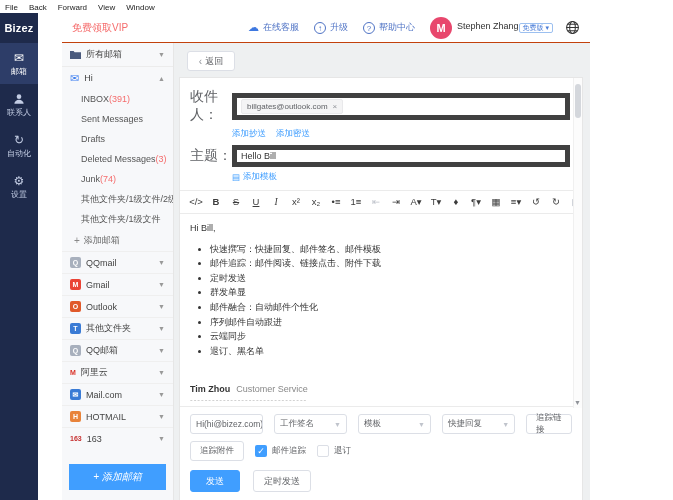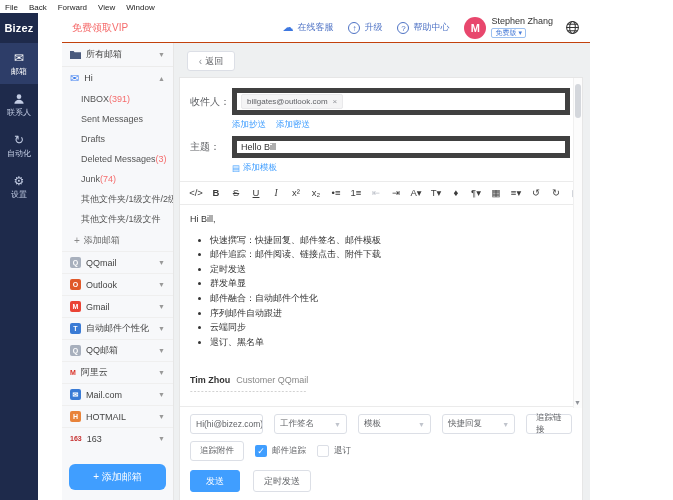--- a/index.html
+++ b/index.html
@@ -32,21 +32,21 @@
     display:flex; align-items:center; padding:0 10px; }
   .vip { color:#f56c6c; font-size:10px; cursor:pointer; }
   .hnav { margin-left:auto; display:flex; align-items:center; gap:15px; }
   .hnav-item { display:flex; align-items:center; gap:4px; color:#4f73c5; font-size:9px; cursor:pointer; }
   .hicon-circle { width:12px; height:12px; border:1px solid #4f73c5; border-radius:50%;
     font-size:8px; line-height:11px; text-align:center; flex:0 0 auto; }
   .hicon-cloud { color:#3e78e0; font-size:11px; }
   .user-wrap { display:flex; align-items:center; gap:5px; }
   .avatar { width:22px; height:22px; border-radius:50%; background:#e8476d; color:#fff;
     font-weight:bold; font-size:11px; text-align:center; line-height:22px; }
-  .user-block { display:flex; flex-direction:column; line-height:1.1; }
+  .user-block { display:flex; flex-direction:row; line-height:1.1; }
   .user-name { font-size:9px; color:#333; }
   .plan-badge { font-size:7px; color:#4a7dd8; border:1px solid #9cc0f0; border-radius:2px;
     padding:0 3px; width:max-content; margin-top:1px; cursor:pointer; }
   .globe svg { width:15px; height:15px; display:block; }
 
   .workspace { flex:1; display:flex; min-height:0; }
 
   
   .folders { width:112px; flex:0 0 112px; background:#f7f8fa; border-right:1px solid #e6e6e6;
     display:flex; flex-direction:column; font-size:9px; color:#444; overflow:hidden; }
@@ -63,36 +63,36 @@
   .add-folder { height:22px; flex:0 0 22px; display:flex; align-items:center; padding-left:12px;
     gap:4px; color:#666; cursor:pointer; }
   .add-folder .plus { color:#888; font-size:10px; }
   .account-row { height:22px; flex:0 0 22px; display:flex; align-items:center; gap:5px;
     padding:0 8px; border-top:1px solid #efefef; cursor:pointer; }
   .acct-icon { width:11px; height:11px; border-radius:2px; color:#fff; font-size:7px;
     font-weight:bold; text-align:center; line-height:11px; flex:0 0 auto; }
   .acct-icon.plain { background:transparent !important; width:auto; font-size:7px; }
   .acct-name { white-space:nowrap; overflow:hidden; }
   .add-mailbox-wrap { margin-top:auto; padding:8px 7px 10px; }
-  .add-mailbox { height:26px; background:#409eff; border-radius:6px; color:#fff; font-size:10px;
-    display:flex; align-items:center; justify-content:center; gap:3px; cursor:pointer; }
+  .add-mailbox { height:26px; background:#409eff; border-radius:0; color:#fff; font-size:10px;
+    display:flex; align-items:center; justify-content:center; gap:3px; cursor:pointer;font-style:italic; }
 
   
   .main { flex:1; background:#eef0f1; display:flex; flex-direction:column; min-width:0;
     padding:8px 7px 0 5px; }
   .back-btn { width:48px; height:20px; flex:0 0 auto; background:#fff; border:1px solid #dcdfe6;
     border-radius:3px; font-size:9px; color:#606266; display:flex; align-items:center;
     justify-content:center; gap:3px; margin:0 0 6px 8px; cursor:pointer; }
   .back-chev { font-size:10px; color:#909399; }
   .card { flex:1; background:#fff; border:1px solid #e6e6e6; border-bottom:none; display:flex;
     flex-direction:column; min-height:0; position:relative; }
 
   .fields { padding:10px 12px 0 10px; }
   .field-row { display:flex; align-items:center; }
-  .field-label { width:42px; flex:0 0 42px; font-size:10px; color:#606266; }
+  .field-label { width:42px; flex:0 0 42px; font-size:14px; color:#606266; }
   .field-box { flex:1; border:5px solid #404040; min-height:21px; display:flex; align-items:center;
     padding:1px 4px; background:#fff; }
   .tag { background:#f4f4f5; border:1px solid #e9e9eb; border-radius:2px; font-size:8px;
     color:#606266; padding:2px 5px; display:flex; gap:5px; align-items:center; }
   .tag-x { color:#909399; cursor:pointer; }
   .links-row { padding-left:42px; display:flex; gap:10px; font-size:8.5px; color:#409eff;
     margin:4px 0 5px; }
   .links-row span { cursor:pointer; }
   .subject-text { font-size:9px; color:#333; }
   .template-link { padding-left:42px; font-size:8.5px; color:#409eff; margin:4px 0 7px;
@@ -266,32 +266,32 @@
             <span class="plus">+</span>
             <span>添加邮箱</span>
           </div>
           <div id="account-list">
               <div class="account-row">
                 <span class="acct-icon" style="background: rgb(168, 176, 189);">Q</span>
                 <span class="acct-name">QQmail</span>
                 <span class="chev">▼</span>
               </div>
               <div class="account-row">
+                <span class="acct-icon" style="background: rgb(234, 67, 53);">M</span>
+                <span class="acct-name">Gmail</span>
+                <span class="chev">▼</span>
+              </div>
+              <div class="account-row">
                 <span class="acct-icon" style="background: rgb(224, 89, 42);">O</span>
                 <span class="acct-name">Outlook</span>
                 <span class="chev">▼</span>
               </div>
               <div class="account-row">
-                <span class="acct-icon" style="background: rgb(234, 67, 53);">M</span>
-                <span class="acct-name">Gmail</span>
-                <span class="chev">▼</span>
-              </div>
-              <div class="account-row">
                 <span class="acct-icon" style="background: rgb(58, 123, 213);">T</span>
-                <span class="acct-name">自动邮件个性化</span>
+                <span class="acct-name">其他文件夹</span>
                 <span class="chev">▼</span>
               </div>
               <div class="account-row">
                 <span class="acct-icon" style="background: rgb(168, 176, 189);">Q</span>
                 <span class="acct-name">QQ邮箱</span>
                 <span class="chev">▼</span>
               </div>
               <div class="account-row">
                 <span class="acct-icon plain" style="color: rgb(217, 48, 38);">M</span>
                 <span class="acct-name">阿里云</span>
@@ -384,21 +384,21 @@
                   <li>快速撰写：快捷回复、邮件签名、邮件模板</li>
                   <li>邮件追踪：邮件阅读、链接点击、附件下载</li>
                   <li>定时发送</li>
                   <li>群发单显</li>
                   <li>邮件融合：自动邮件个性化</li>
                   <li>序列邮件自动跟进</li>
                   <li>云端同步</li>
                   <li>退订、黑名单</li>
                 </ul>
               <div class="sig-name-row">
-                <span>Tim Zhou</span><span class="sig-title">Customer QQmail</span>
+                <span>Tim Zhou</span><span class="sig-title">Customer Service</span>
               </div>
               <div class="sig-divider">--------------------------------</div>
 
             </div>
 
             <div class="card-scroll">
               <div class="vhandle"></div>
               <div class="varrow">▼</div>
             </div>
 

